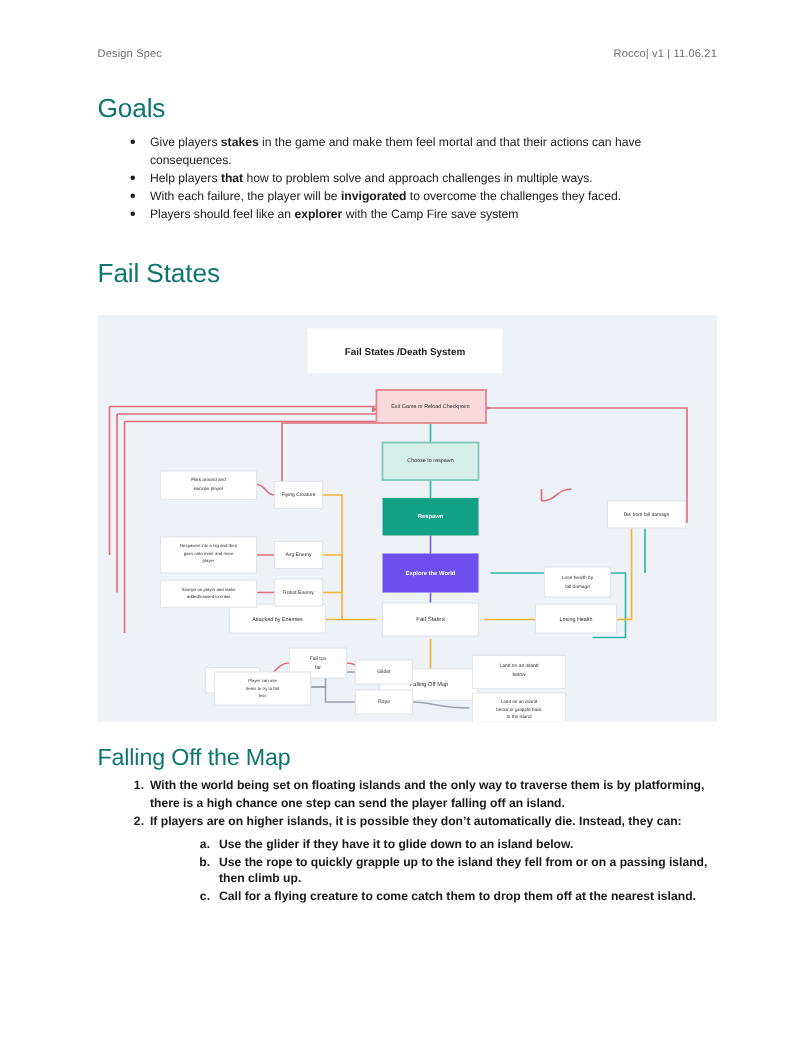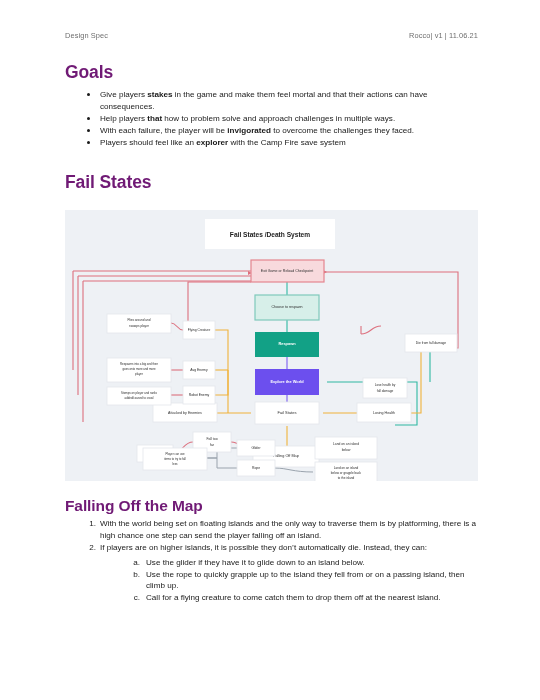--- a/index.html
+++ b/index.html
@@ -34,23 +34,23 @@
     font-size: 7.4px;
     color: #6e6e6e;
     letter-spacing: .1px;
   }
 
   
   .h1 {
     position: absolute;
     left: 65px;
     font-family: "Liberation Sans", sans-serif;
-    font-weight: 700;
+    font-weight: 400;
     font-size: 17.5px;
-    color: #701a75;
+    color: #0f766e;
     letter-spacing: -.1px;
     margin: 0;
   }
   #h-goals { top: 62px; }
   #h-fail  { top: 172px; }
   #h-falling { top: 497px; font-size: 15.5px; text-align: right; }
 
   
   .bullets {
     position: absolute;
@@ -84,20 +84,21 @@
   
   .numlist {
     position: absolute;
     top: 518px;
     left: 80px;
     right: 62px;
     margin: 0;
     padding: 0;
     list-style: none;
     counter-reset: num;
+    font-weight: bold;
   }
   .numlist > li {
     position: relative;
     counter-increment: num;
     padding-left: 20px;
     font-family: "Liberation Sans", sans-serif;
     font-size: 8.1px;
     line-height: 11.6px;
     color: #1a1a1a;
     margin-bottom: .5px;

